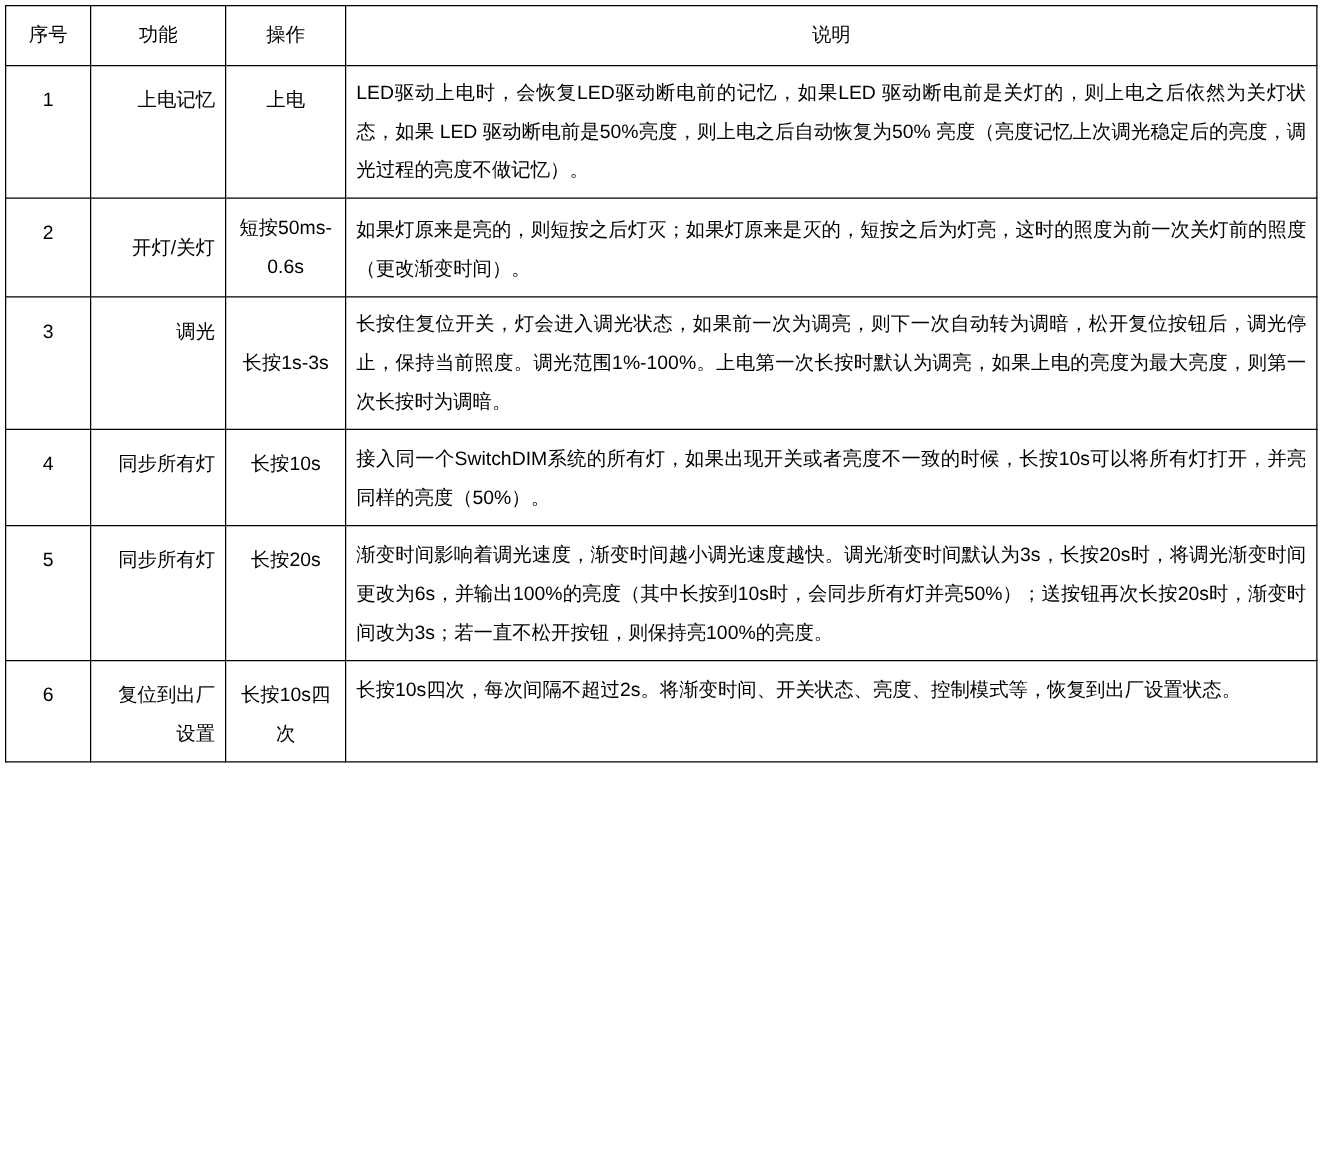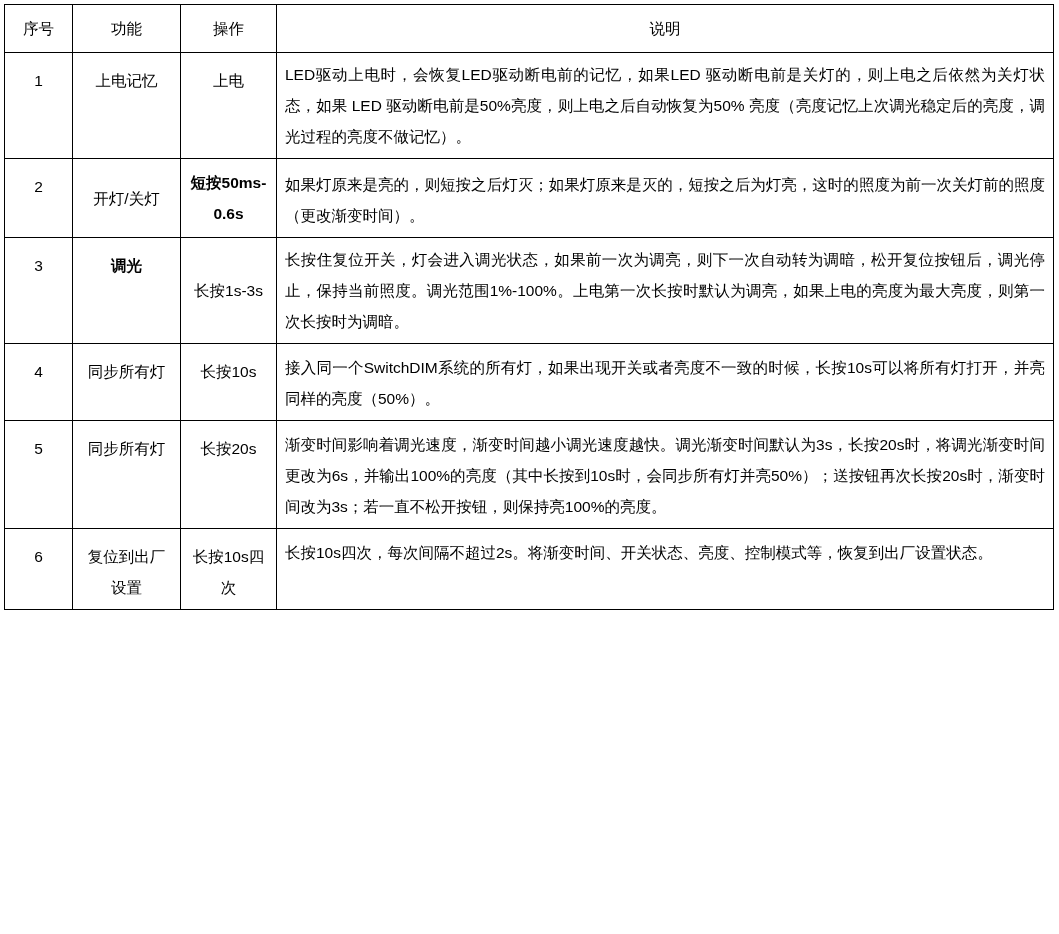--- a/index.html
+++ b/index.html
@@ -41,41 +41,41 @@
 
   thead td {
     text-align: center;
     height: 48px;
     padding: 4px 6px;
   }
   td.idx {
     text-align: center;
   }
   td.func {
-    text-align: center;
+    text-align: right;
   }
   td.oper {
     text-align: center;
     padding-left: 10px;
   }
   td.desc {
     text-align: justify;
     text-justify: inter-ideograph;
     padding: 8px 12px 8px 10px;
     line-height: 2.05;
   }
   
   tr.r1 td.idx, tr.r1 td.func, tr.r1 td.oper { vertical-align: top; padding-top: 12px; }
   tr.r1 td.desc { vertical-align: top; margin-left: 43px; }
   tr.r2 td.idx { vertical-align: top; padding-top: 12px; }
   tr.r2 td.func { vertical-align: middle; }
-  tr.r2 td.oper { vertical-align: middle; font-weight: bold; }
+  tr.r2 td.oper { vertical-align: middle; }
   tr.r2 td.desc { vertical-align: top; padding-top: 10px; }
   tr.r3 td.idx { vertical-align: top; padding-top: 12px; }
-  tr.r3 td.func { vertical-align: top; padding-top: 12px; font-weight: bold; }
+  tr.r3 td.func { vertical-align: top; padding-top: 12px; }
   tr.r3 td.oper { vertical-align: middle; }
   tr.r3 td.desc { vertical-align: middle; }
   tr.r4 td.idx, tr.r4 td.func, tr.r4 td.oper { vertical-align: top; padding-top: 12px; }
   tr.r4 td.desc { vertical-align: top; padding-top: 8px; }
   tr.r5 td.idx, tr.r5 td.func, tr.r5 td.oper { vertical-align: top; padding-top: 12px; }
   tr.r5 td.desc { vertical-align: top; padding-top: 8px; }
   tr.r6 td.idx, tr.r6 td.func, tr.r6 td.oper { vertical-align: top; padding-top: 12px; }
   tr.r6 td.desc { vertical-align: top; padding-top: 8px; }
 </style>
 </head>

